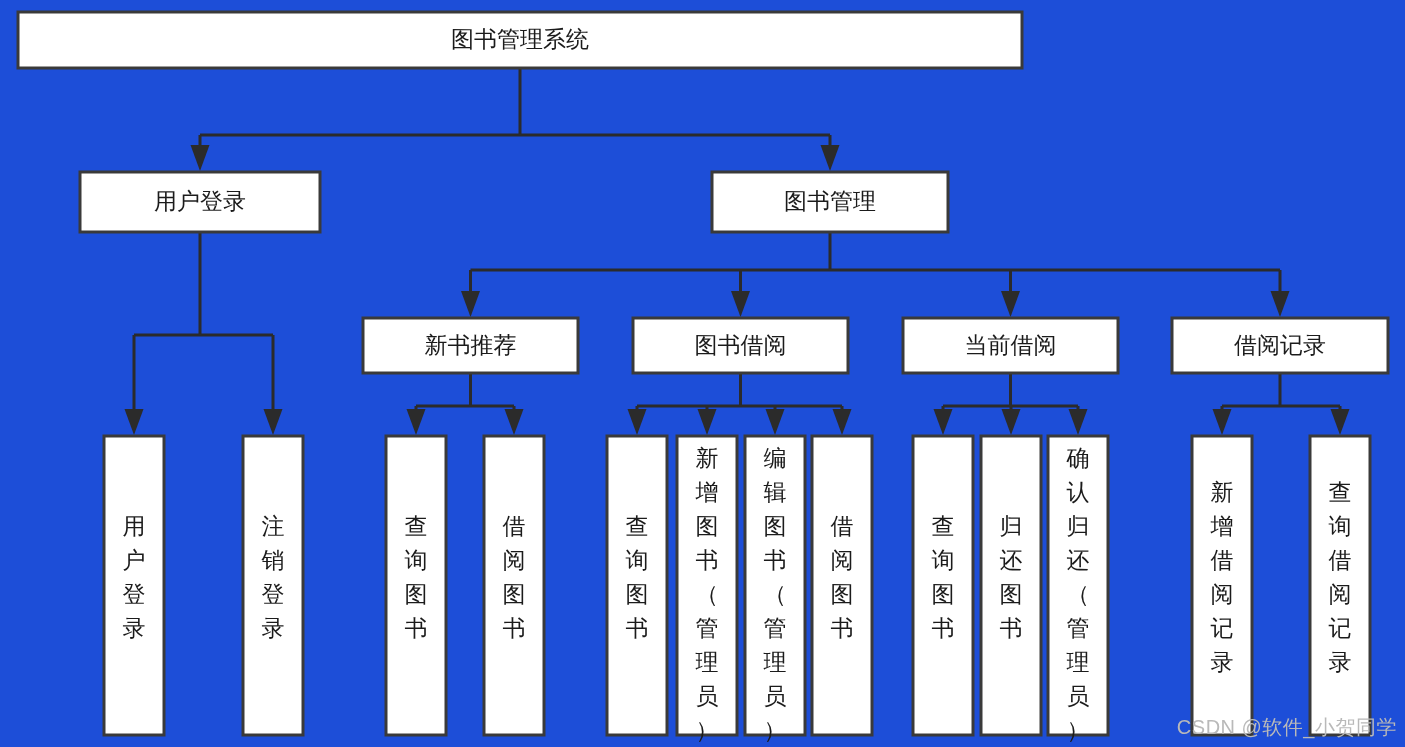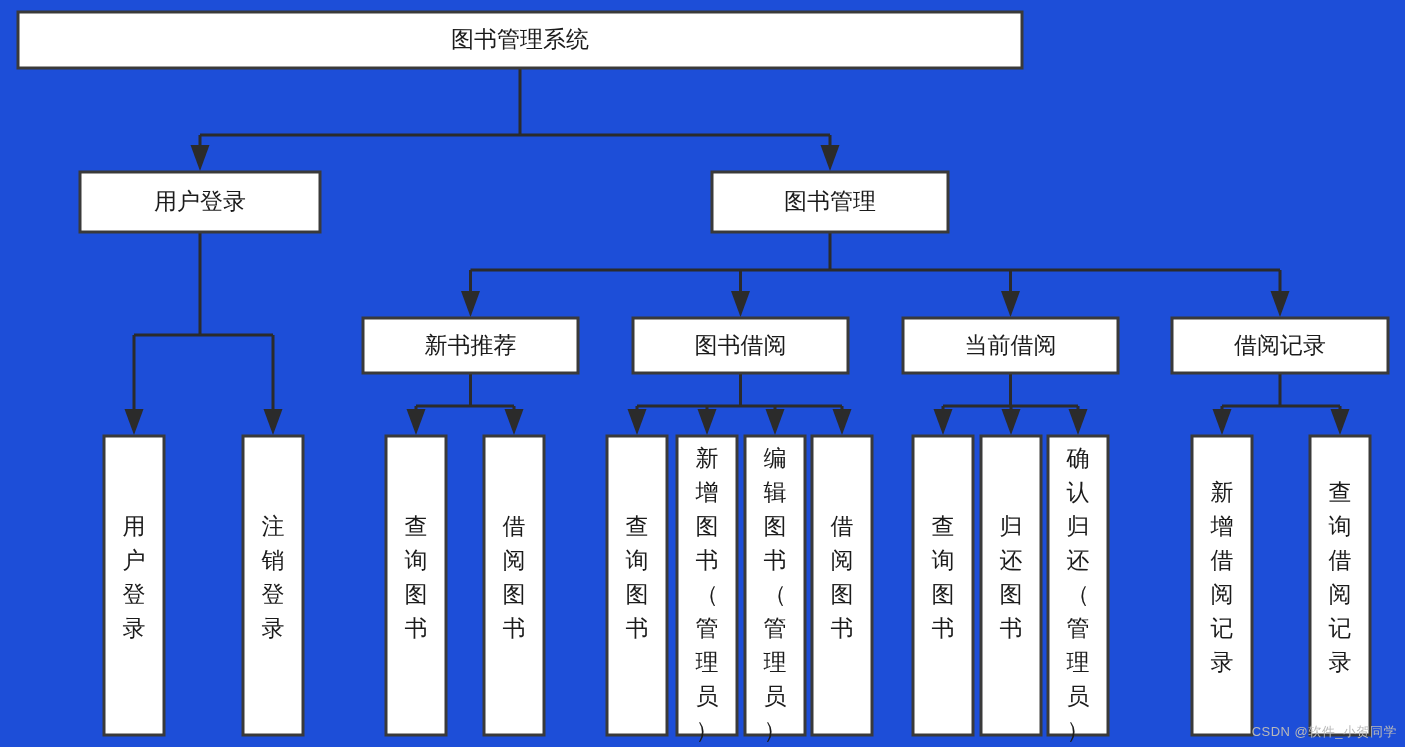--- a/index.html
+++ b/index.html
@@ -52,21 +52,21 @@
     fill: #1b1b1b;
     font-family: "Liberation Sans", "DejaVu Sans", sans-serif;
     font-size: 23px;
     text-anchor: middle;
   }
   .watermark {
     position: absolute;
     right: 8px;
     bottom: 6px;
     color: #b9b9b9;
-    font-size: 13px;
+    font-size: 20px;
     font-family: "Liberation Sans", "DejaVu Sans", sans-serif;
     letter-spacing: 0.5px;
     white-space: nowrap;
     user-select: none;
   }
 </style>
 </head>
 <body>
 
 <div id="diagram-root">

